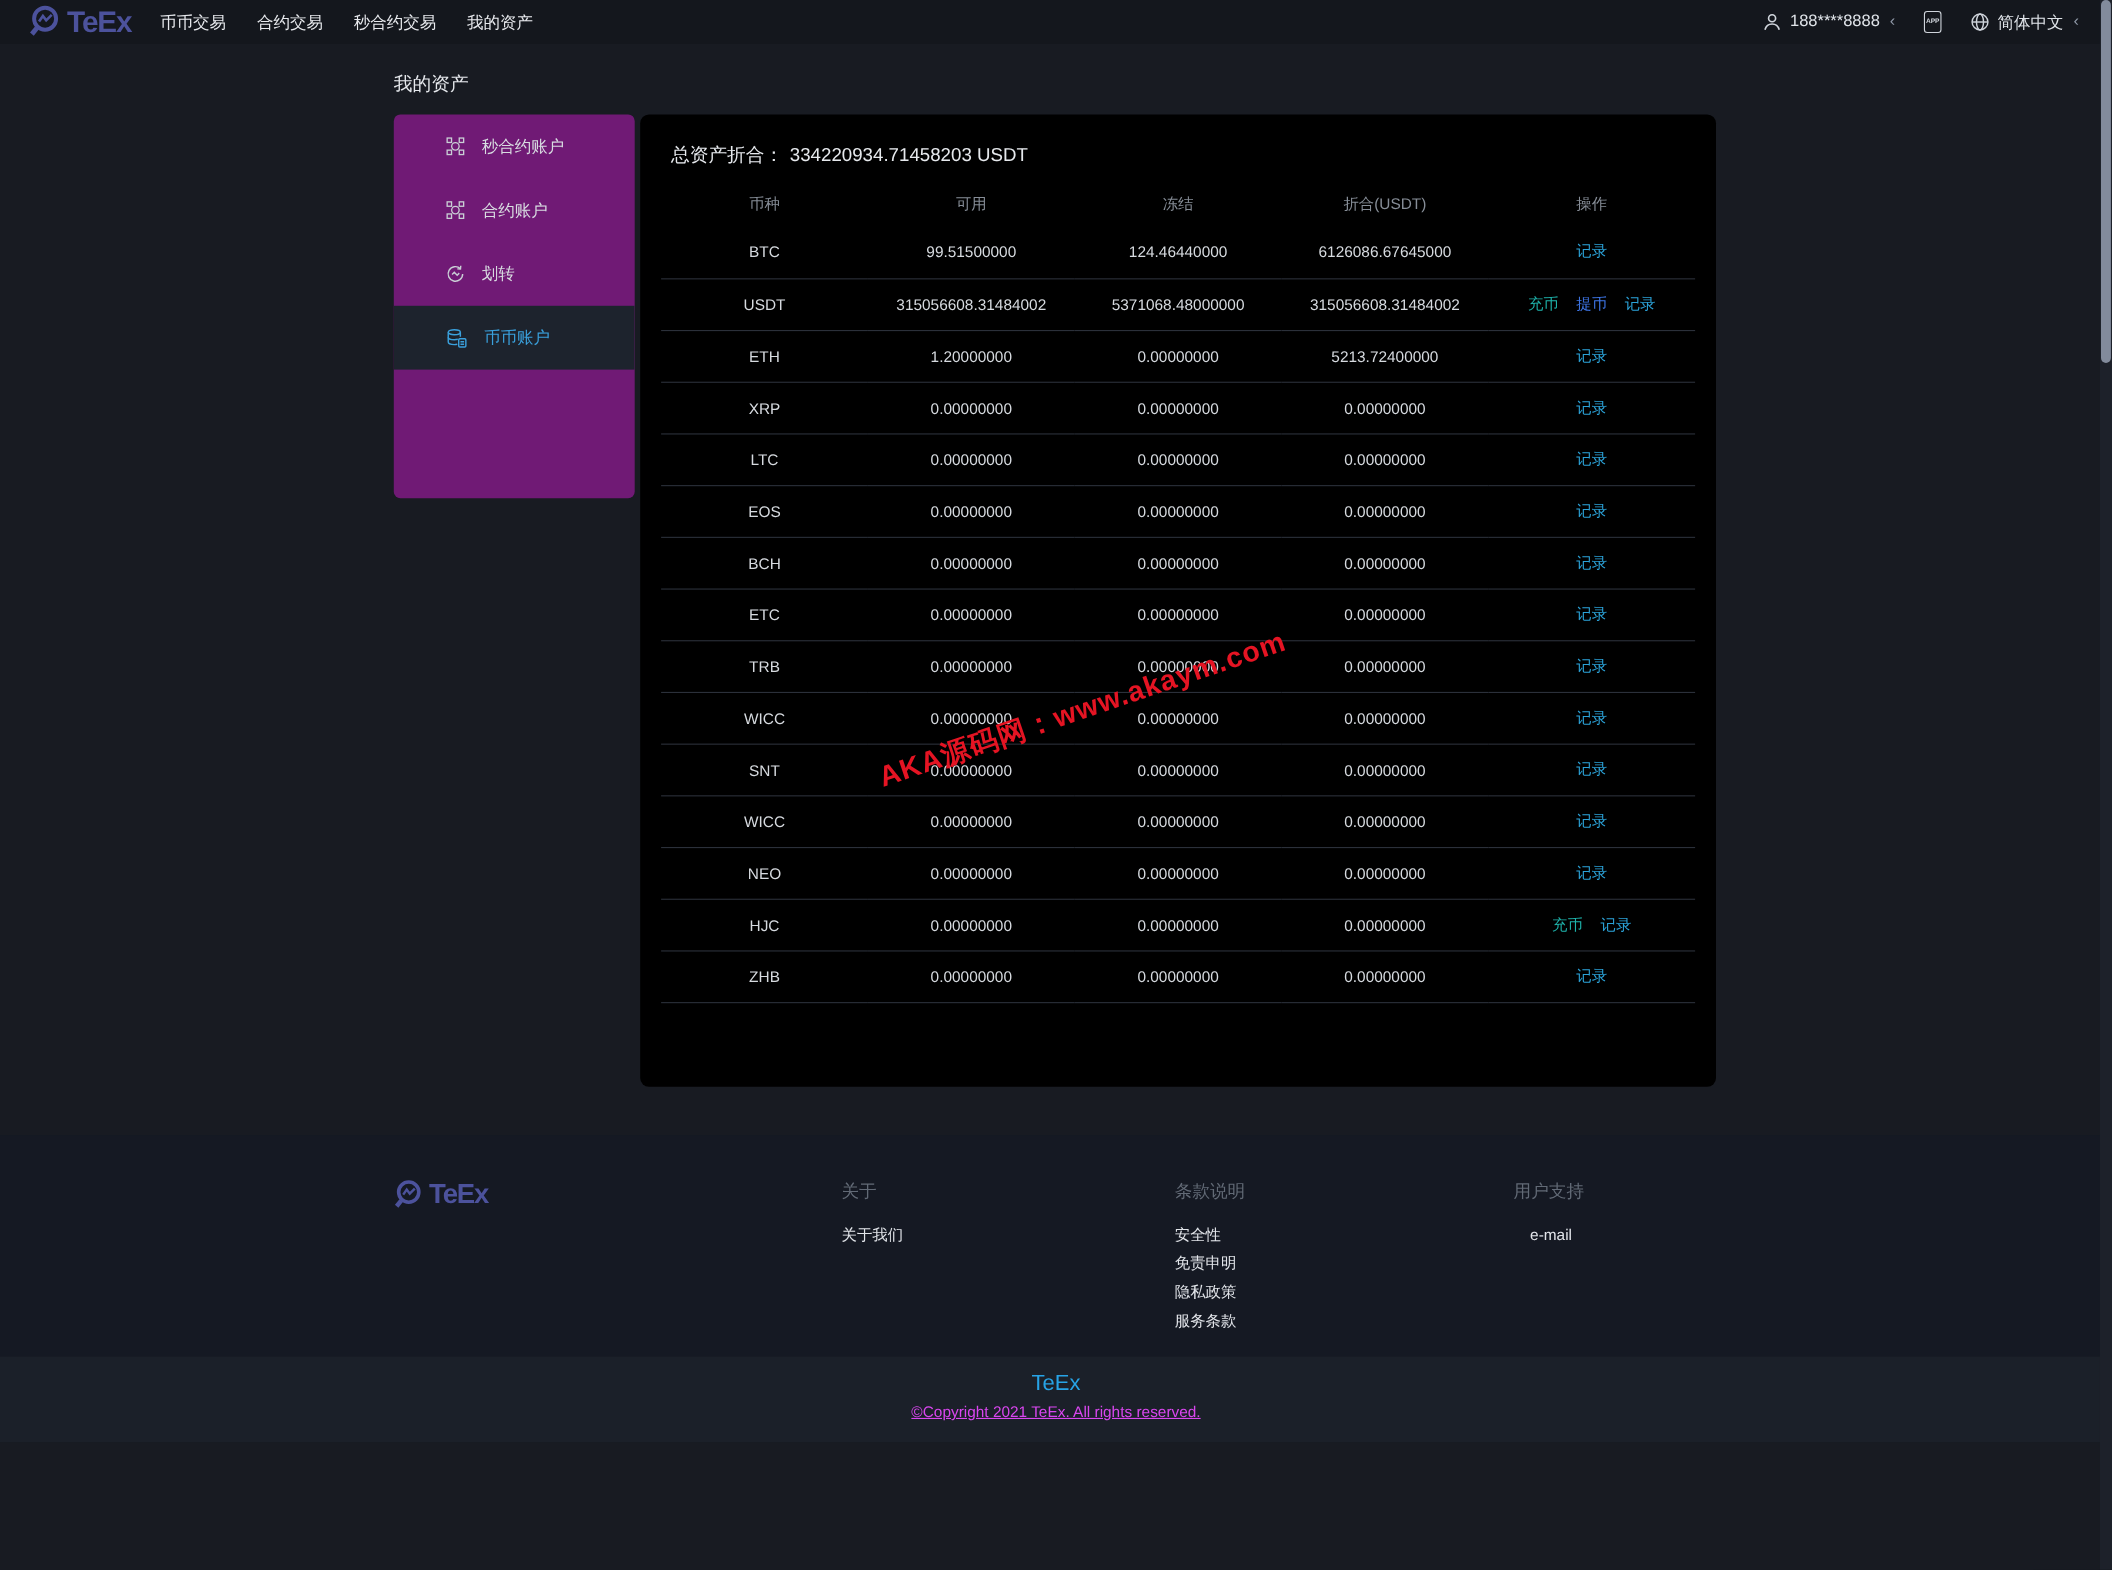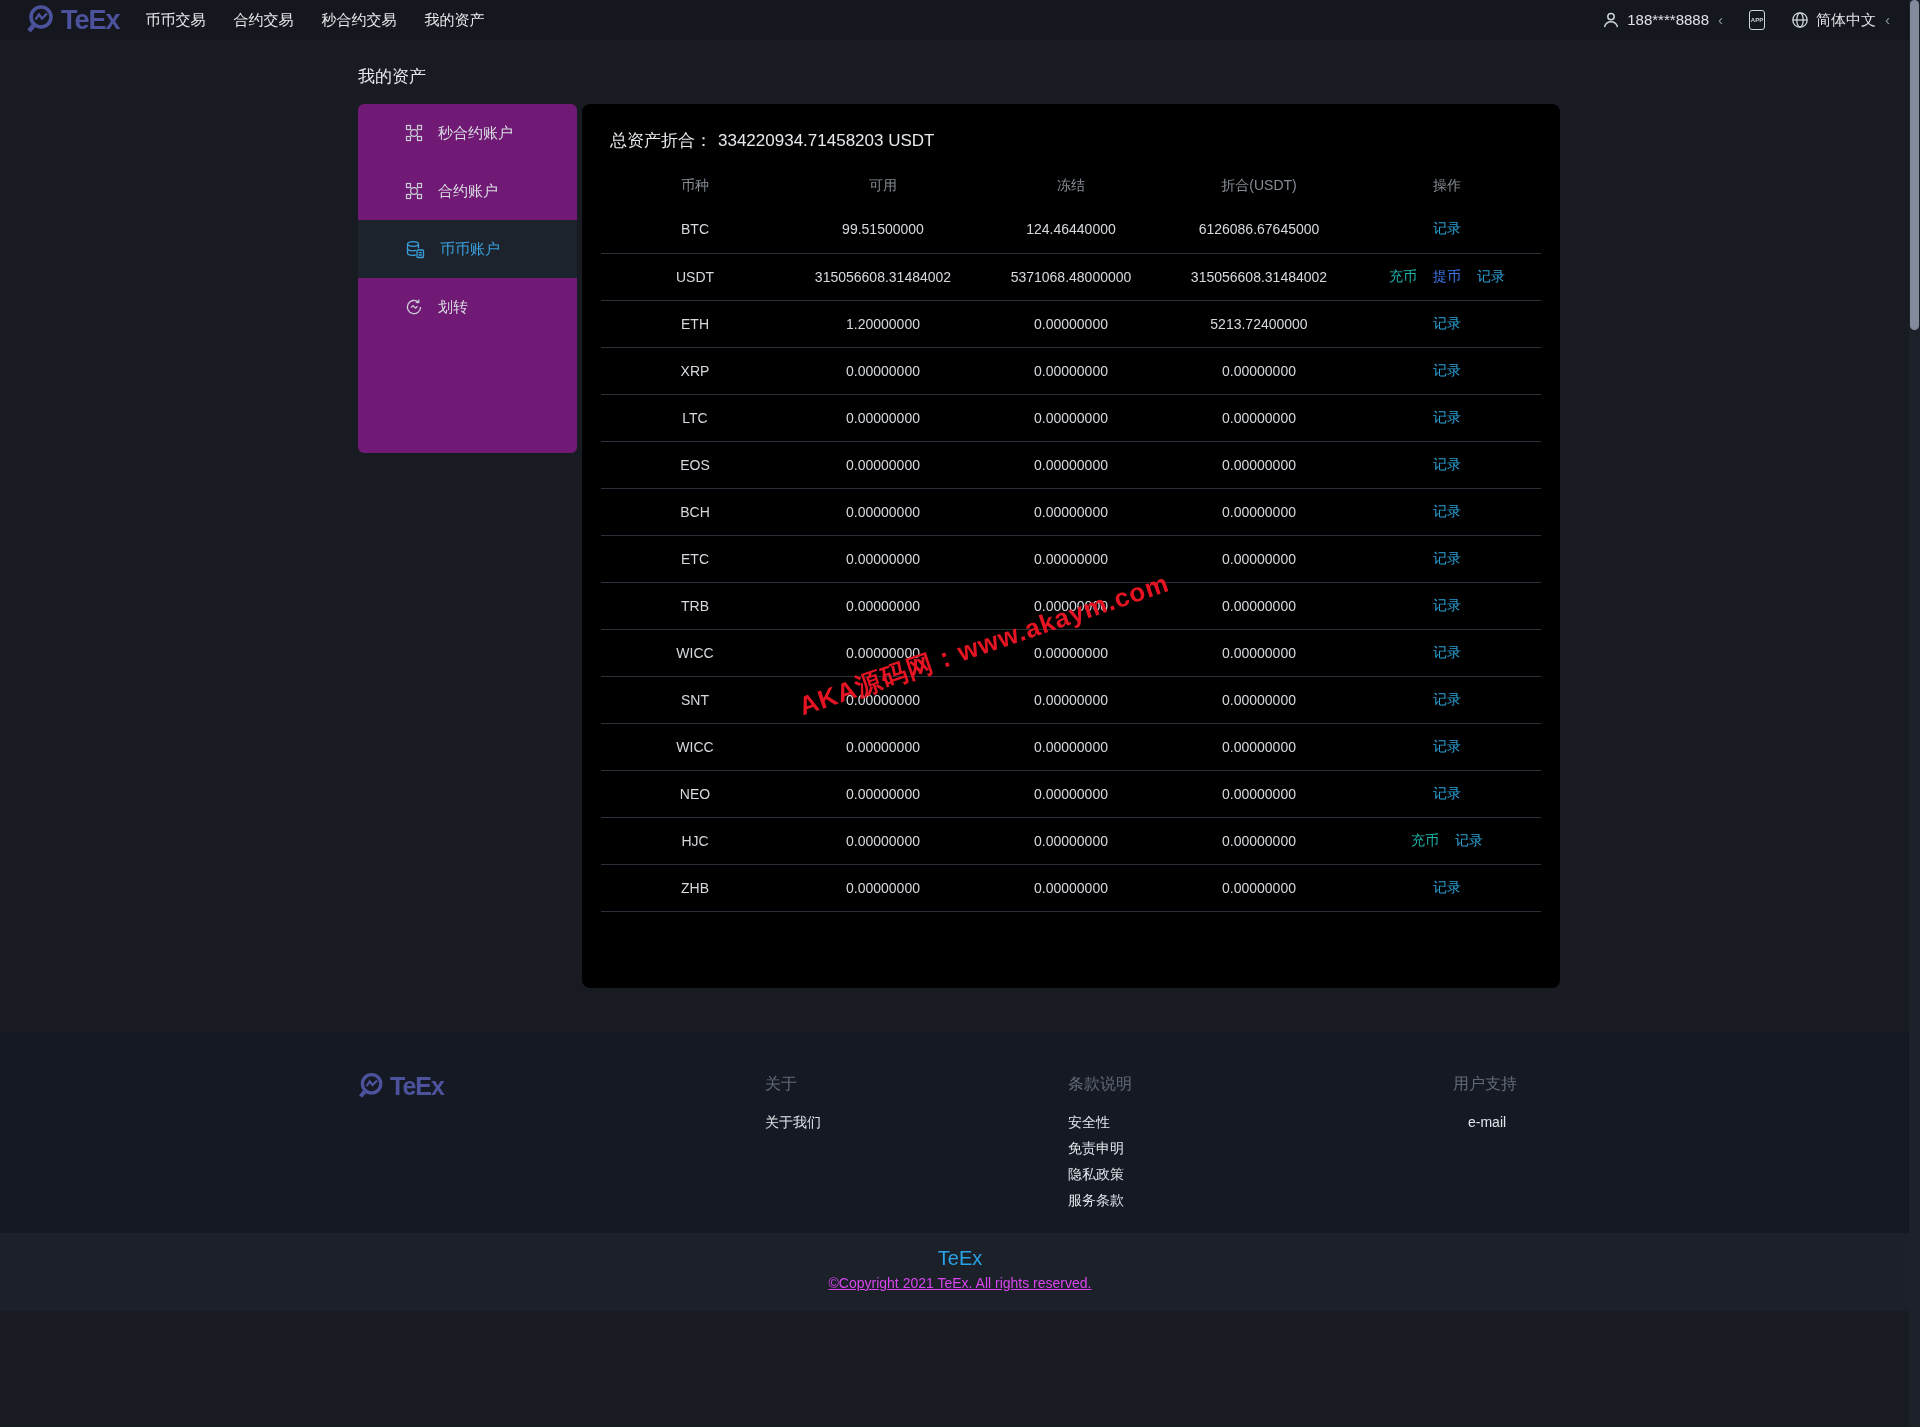--- a/index.html
+++ b/index.html
@@ -80,21 +80,21 @@
   }
   .f-logo { position:absolute; left:356px; top:38px; display:flex; align-items:center; gap:1px; color:#4c529c; }
   .f-logo .brand-text { font-size:25px; }
   .f-col { position:absolute; top:42px; }
   .f-col .f-head { font-size:16px; color:#626a76; font-weight:normal; line-height:20px; }
   .f-col .f-link { display:block; margin-top:0; font-size:14px; color:#e2e5ea; line-height:20px; }
   .f-col .f-link + .f-link { margin-top:6px; }
   .f-col .f-links { margin-top:18px; }
   .f-col-about { left:765px; }
   .f-col-terms { left:1068px; }
-  .f-col-support { left:1453px; }
+  .f-col-support { left:1376px; }
   .f-col-support .f-links { padding-left:15px; }
 
   
   .bottom-bar { height:78px; background:#1b2029; text-align:center; padding-top:13px; }
   .bottom-brand { font-size:20px; color:#27a3e6; line-height:24px; }
   .copyright { font-size:14px; color:#d946ef; margin-top:5px;text-decoration:underline; }
 
   
   .scrollbar {
     position:absolute; right:0; top:0; width:11px; height:1427px;
@@ -171,38 +171,38 @@
       <div class="side-item">
         <svg width="18" height="18" viewBox="0 0 18 18" fill="none" stroke="#c9ced5" stroke-width="1.2">
           <rect x="1.5" y="1.5" width="4" height="4"></rect>
             <rect x="12.5" y="1.5" width="4" height="4"></rect>
           <rect x="1.5" y="12.5" width="4" height="4"></rect>
             <rect x="12.5" y="12.5" width="4" height="4"></rect>
           <circle cx="9" cy="9" r="3.4"></circle>
         </svg>
         <span>合约账户</span>
       </div>
+      <div class="side-item">
+        <svg width="18" height="18" viewBox="0 0 18 18" fill="none" stroke="#c9ced5" stroke-width="1.3">
+          <path d="M15.6 9a6.6 6.6 0 1 1-2.1-4.8"></path>
+          <polyline points="13.9,1.6 13.6,4.5 10.7,4.4"></polyline>
+          <path d="M6 9.6l2-2 2.6 2.6 1.9-1.9"></path>
+        </svg>
+        <span>划转</span>
+      </div>
       <div class="side-item active">
         <svg width="20" height="19" viewBox="0 0 20 19" fill="none" stroke="#3aa0dc" stroke-width="1.3">
           <ellipse cx="8" cy="4" rx="5.5" ry="2.3"></ellipse>
           <path d="M2.5 4v9c0 1.3 2.4 2.3 5.5 2.3 1 0 1.9-.1 2.7-.3"></path>
           <path d="M13.5 4v4.2"></path>
           <path d="M2.5 8.5c0 1.3 2.4 2.3 5.5 2.3 1.2 0 2.3-.15 3.2-.4"></path>
           <rect x="12" y="10" width="6.5" height="7.5" rx="1"></rect>
           <path d="M13.6 12.6h3.3M13.6 15h3.3"></path>
         </svg>
         <span>币币账户</span>
-      </div>
-      <div class="side-item">
-        <svg width="18" height="18" viewBox="0 0 18 18" fill="none" stroke="#c9ced5" stroke-width="1.3">
-          <path d="M15.6 9a6.6 6.6 0 1 1-2.1-4.8"></path>
-          <polyline points="13.9,1.6 13.6,4.5 10.7,4.4"></polyline>
-          <path d="M6 9.6l2-2 2.6 2.6 1.9-1.9"></path>
-        </svg>
-        <span>划转</span>
       </div>
     </aside>
 
     <section class="panel">
       <div class="total-line">
         <span class="lbl">总资产折合：</span><span>334220934.71458203 USDT</span>
       </div>
       <table>
         <thead>
           <tr>

